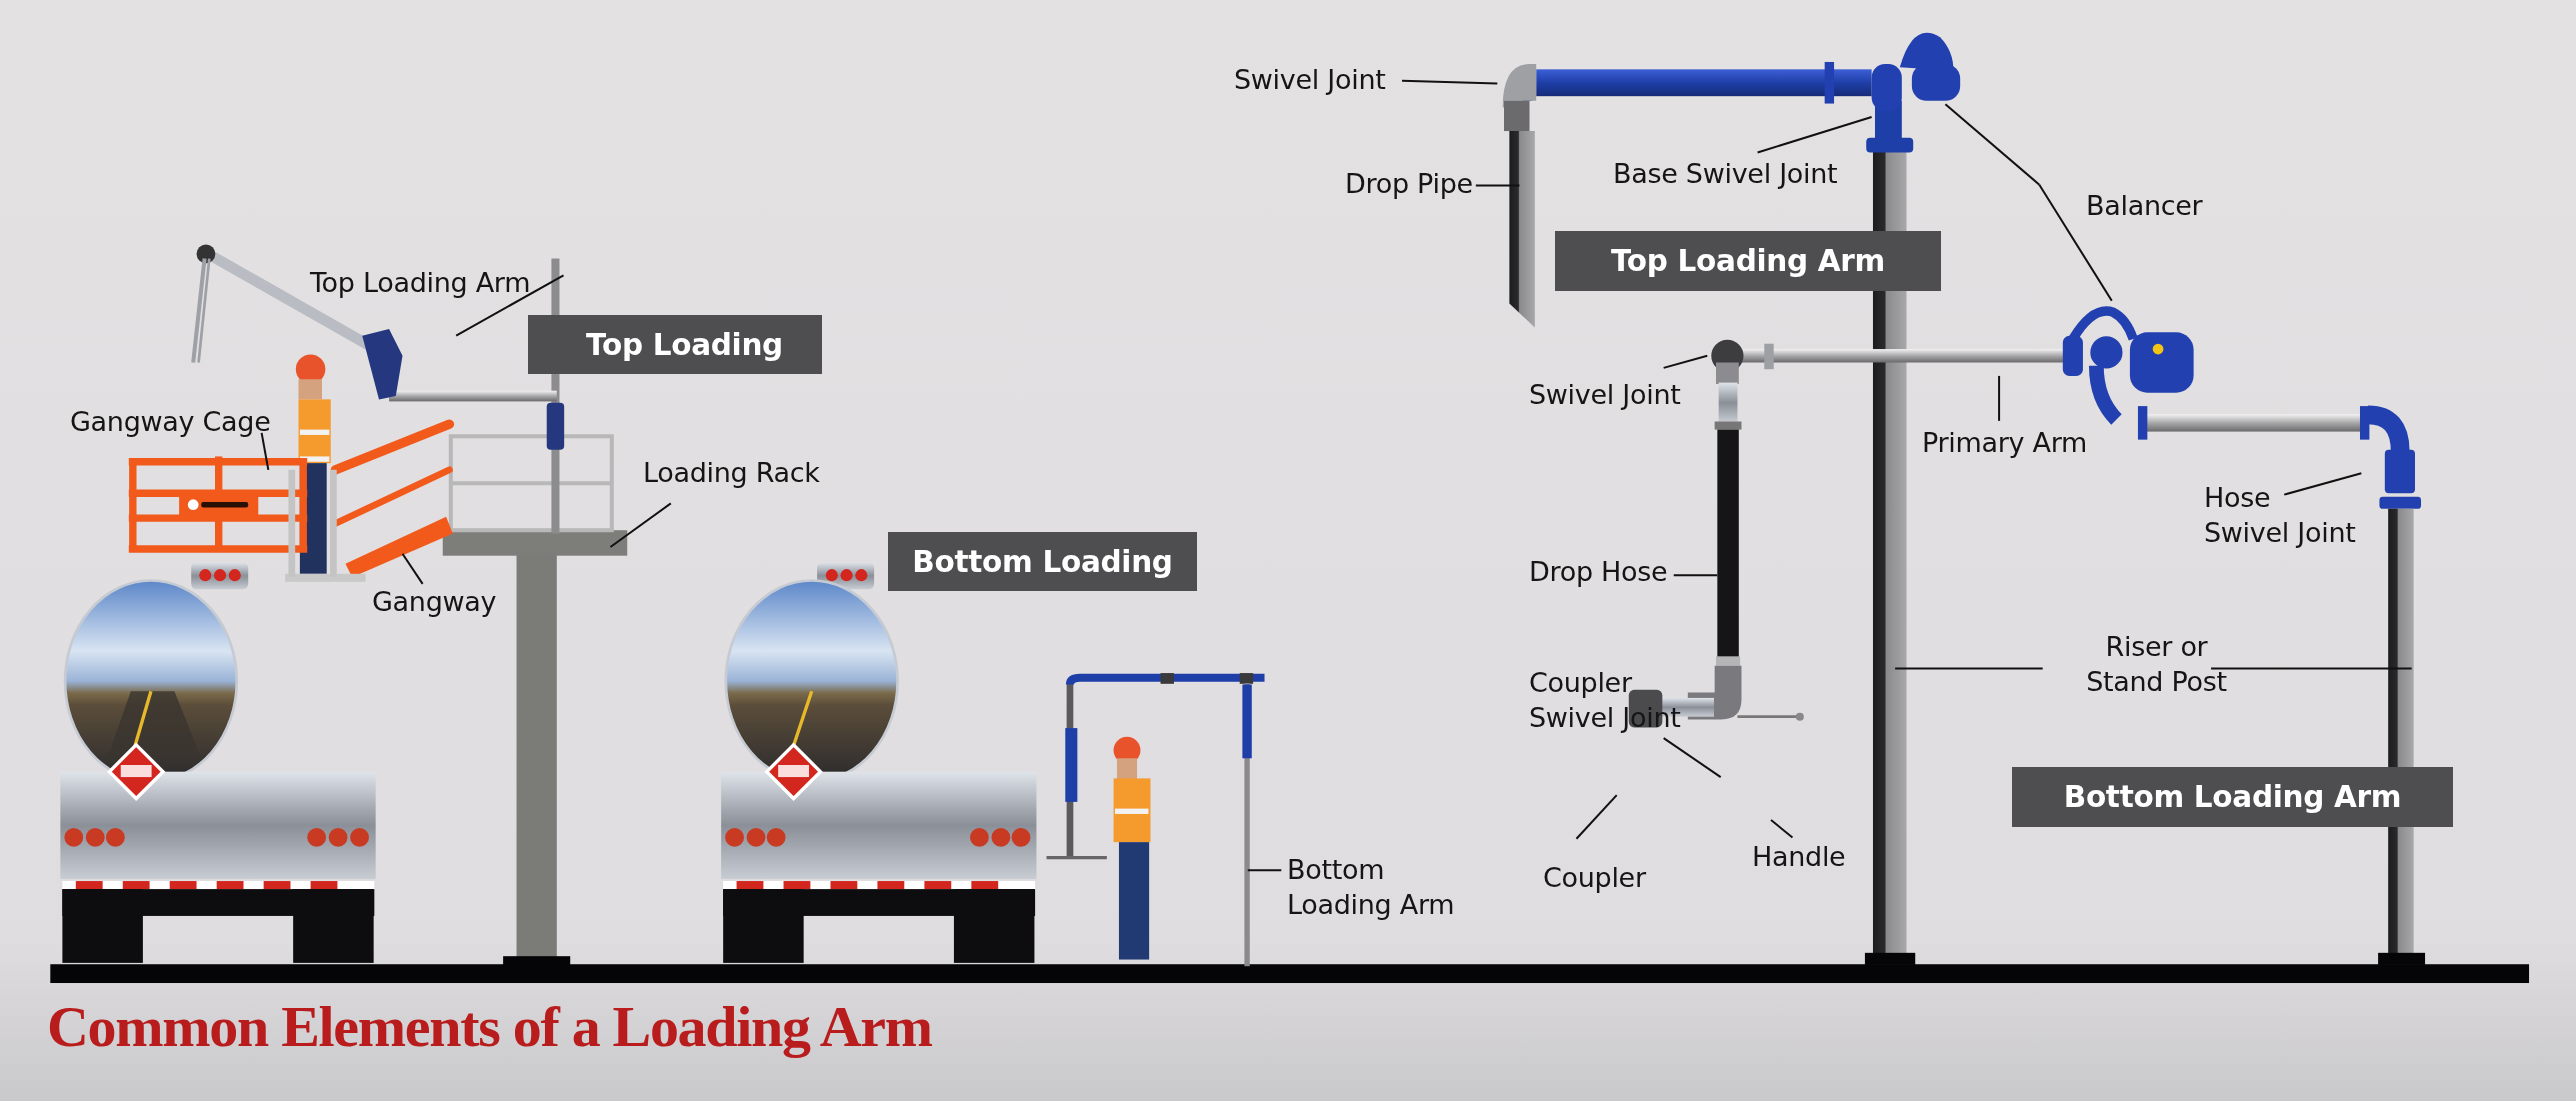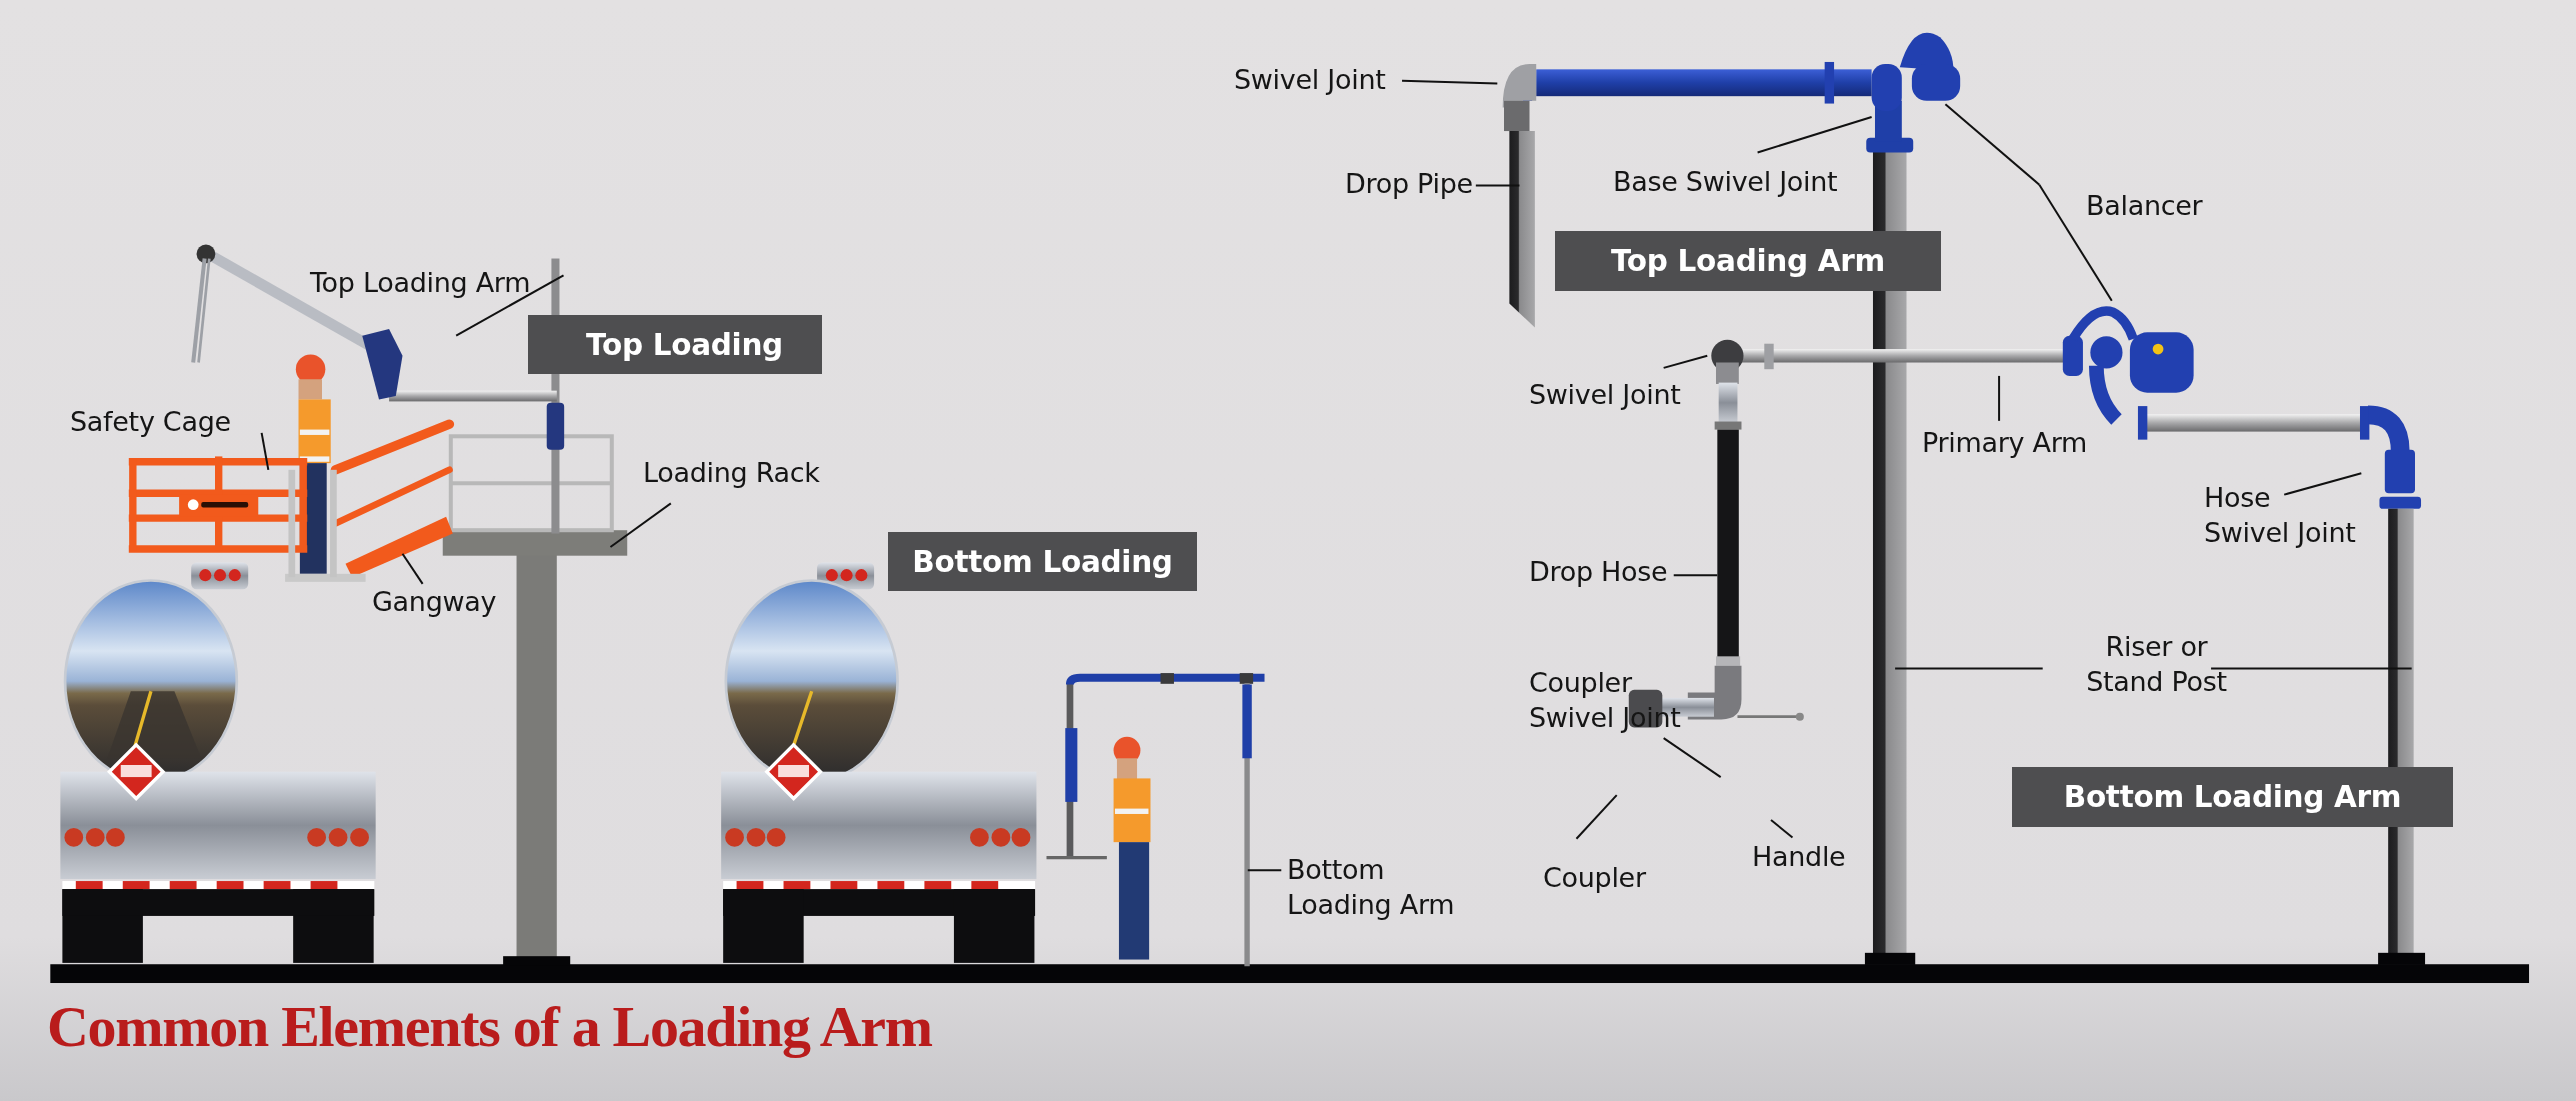--- a/index.html
+++ b/index.html
@@ -295,31 +295,31 @@
     <line x1="2640" y1="1222" x2="2672" y2="1248"></line>
   </g>
 </svg>
 
 <div class="banner" style="left:528px;top:315px;width:275px;height:59px;padding-left:19px;">Top Loading</div>
 <div class="banner" style="left:888px;top:532px;width:309px;height:59px;">Bottom Loading</div>
 <div class="banner" style="left:1555px;top:231px;width:386px;height:60px;">Top Loading Arm</div>
 <div class="banner" style="left:2012px;top:767px;width:441px;height:60px;">Bottom Loading Arm</div>
 
 <div class="lbl" style="left:310px;top:265px;">Top Loading Arm</div>
-<div class="lbl" style="left:70px;top:404px;">Safety Cage</div>
+<div class="lbl" style="left:70px;top:404px;">Gangway Cage</div>
 <div class="lbl" style="left:643px;top:455px;">Loading Rack</div>
 <div class="lbl" style="left:372px;top:584px;">Gangway</div>
 <div class="lbl" style="left:1287px;top:852px;">
   <div>Bottom</div>
   <div>Loading Arm</div>
 </div>
 
 <div class="lbl" style="left:1234px;top:62px;">Swivel Joint</div>
 <div class="lbl" style="left:1345px;top:166px;">Drop Pipe</div>
-<div class="lbl" style="left:1613px;top:164px;">Base Swivel Joint</div>
+<div class="lbl" style="left:1613px;top:156px;">Base Swivel Joint</div>
 <div class="lbl" style="left:2086px;top:188px;">Balancer</div>
 <div class="lbl" style="left:1529px;top:377px;">Swivel Joint</div>
 <div class="lbl" style="left:1922px;top:425px;">Primary Arm</div>
 <div class="lbl center" style="left:2204px;top:480px;">
   <div style="text-align:left;">Hose</div>
   <div>Swivel Joint</div>
 </div>
 <div class="lbl" style="left:1529px;top:554px;">Drop Hose</div>
 <div class="lbl center" style="left:2076px;top:629px;width:161px;">
   <div>Riser or</div>

